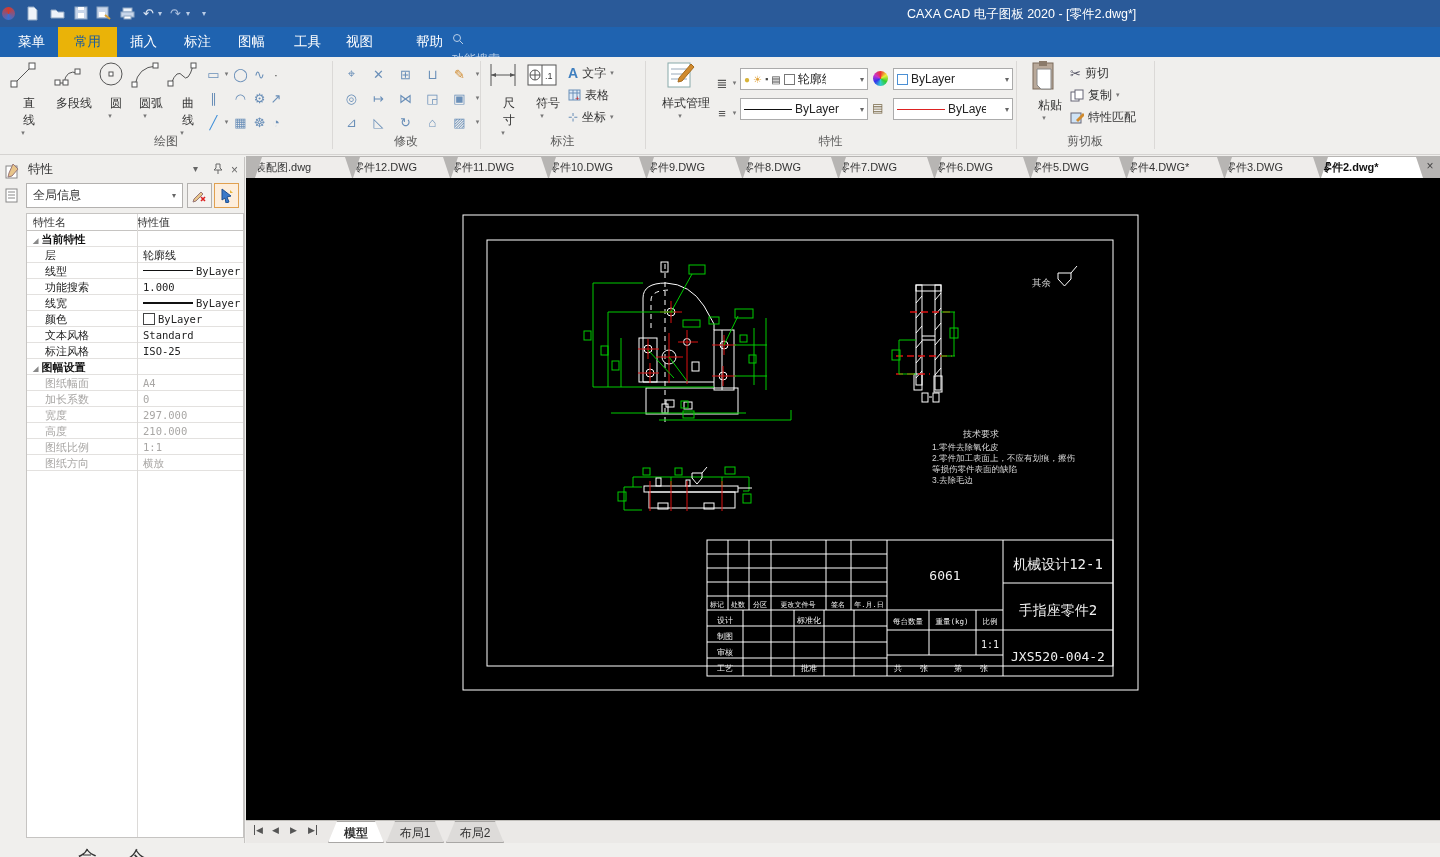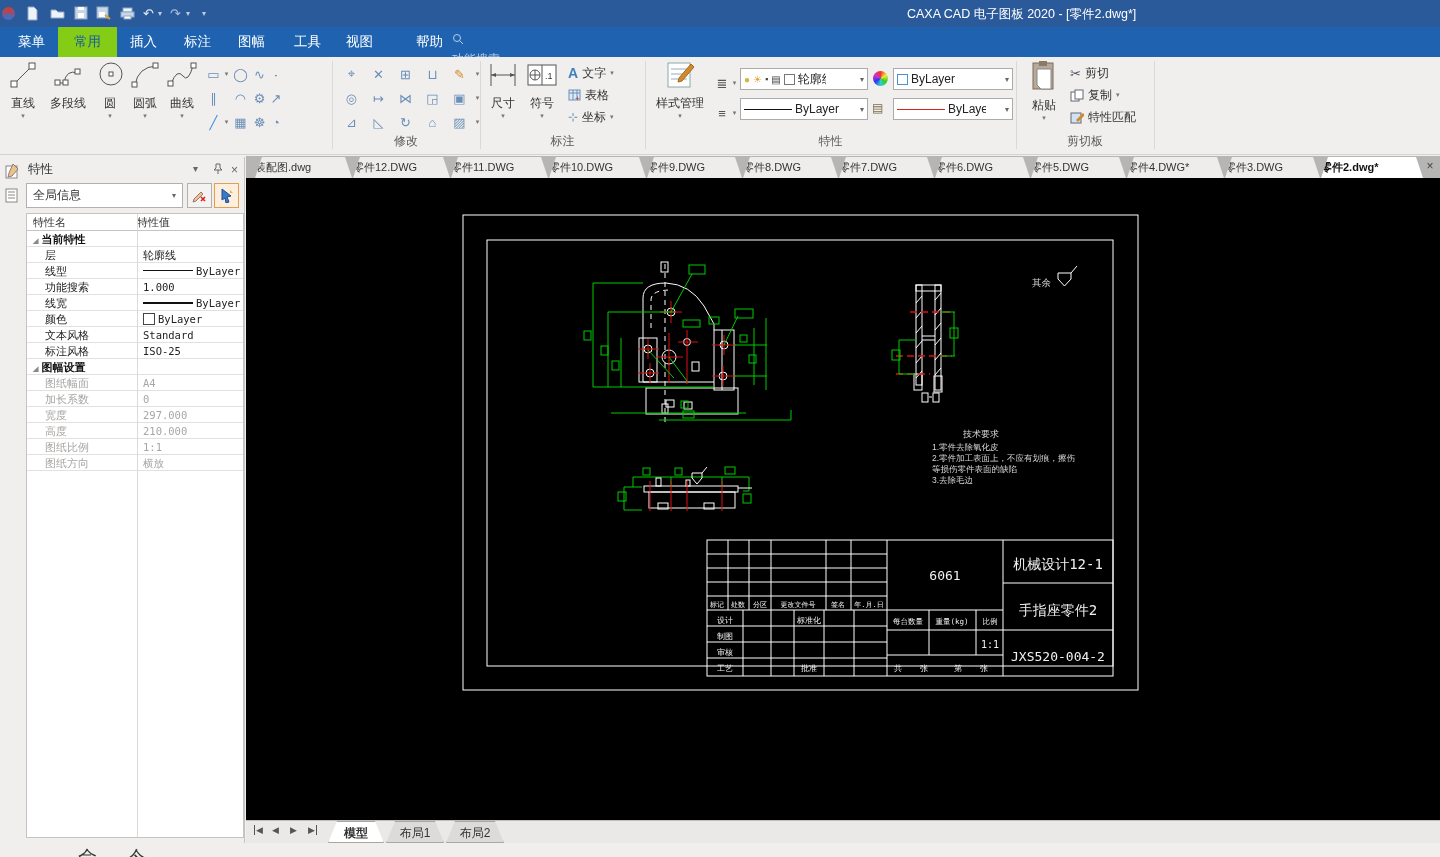--- a/index.html
+++ b/index.html
@@ -10,29 +10,29 @@
 
   
   #titlebar { position:absolute; left:0; top:0; width:1440px; height:27px; background:#2a5a99; }
   #title-text { position:absolute; left:907px; top:6px; color:#fff; font-size:12.5px; }
   .qa-ic { position:absolute; top:4px; height:18px; display:flex; align-items:center; color:#dfe8f4; font-size:13px; }
   .qa-car { color:#b9cce6; font-size:8px; }
 
   
   #menubar { position:absolute; left:0; top:27px; width:1440px; height:30px; background:#1f63b0;font-family:Liberation Serif, serif; }
   .mtab { position:absolute; top:0; height:30px; line-height:30px; padding:0 16px; color:#fff; font-size:13.5px; }
-  .mtab.active { background:#84cc16; color:#1a5c9e; }
+  .mtab.active { background:#eab308; color:#1a5c9e; }
   #menu-search { position:absolute; left:452px; top:6px; color:#b9cfe8; font-size:12px; display:flex; align-items:flex-start; gap:6px;flex-direction:column; }
 
   
   #ribbon { position:absolute; left:0; top:57px; width:1440px; height:98px; background:#f0efed; border-bottom:1px solid #d5d3d1; }
   .rsep { position:absolute; top:4px; width:1px; height:88px; background:#dbd9d7; }
   .rseclab { position:absolute; top:76px; text-align:center; font-size:12px; color:#5a5a5a; }
   .rbtn { position:absolute; top:3px; text-align:center; color:#333; }
-  .rbtn .rlab { font-size:12px; display:block; margin-top:1px; }
+  .rbtn .rlab { font-size:12px; display:block; margin-top:1px;margin-left:12px; }
   .rbtn .rcar { font-size:7px; color:#777; display:block; margin-top:0px; }
   .minigrid { position:absolute; display:grid; color:#6a8fb8; }
   .minigrid span { display:flex; align-items:center; justify-content:center; font-size:13px; }
   .mincar { font-size:7px !important; color:#777; }
   .dd { position:absolute; height:22px; background:#fff; border:1px solid #ababab; display:flex; align-items:center; font-size:12px; color:#222; padding:0 3px; gap:3px; }
   .dd .car { margin-left:auto; font-size:8px; color:#666; }
   .sw { display:inline-block; width:11px; height:11px; background:#fff; border:1px solid #777; }
   .clip { overflow:hidden; white-space:nowrap; }
   .annrow { position:absolute; height:22px; display:flex; align-items:center; font-size:12px; color:#333; gap:4px; }
 
@@ -207,20 +207,21 @@
         <span></span>
       <span>◠</span>
         <span>⚙</span>
         <span>↗</span>
       <span style="color:#3f8fd9">╱</span>
         <span class="mincar">▾</span>
       <span>▦</span>
         <span>☸</span>
         <span>◔</span>
     </div>
+    <div class="rseclab" style="left:0;width:332px">绘图</div>
     <div class="rsep" style="left:332px"></div>
 
     <div class="minigrid" style="left:338px;top:5px;grid-template-columns:repeat(5,27px) 9px;grid-auto-rows:24px">
       <span>⌖</span>
         <span>✕</span>
       <span>⊞</span>
         <span>⊔</span>
       <span style="color:#d08a2d">✎</span>
         <span class="mincar">▾</span>
       <span>◎</span>

